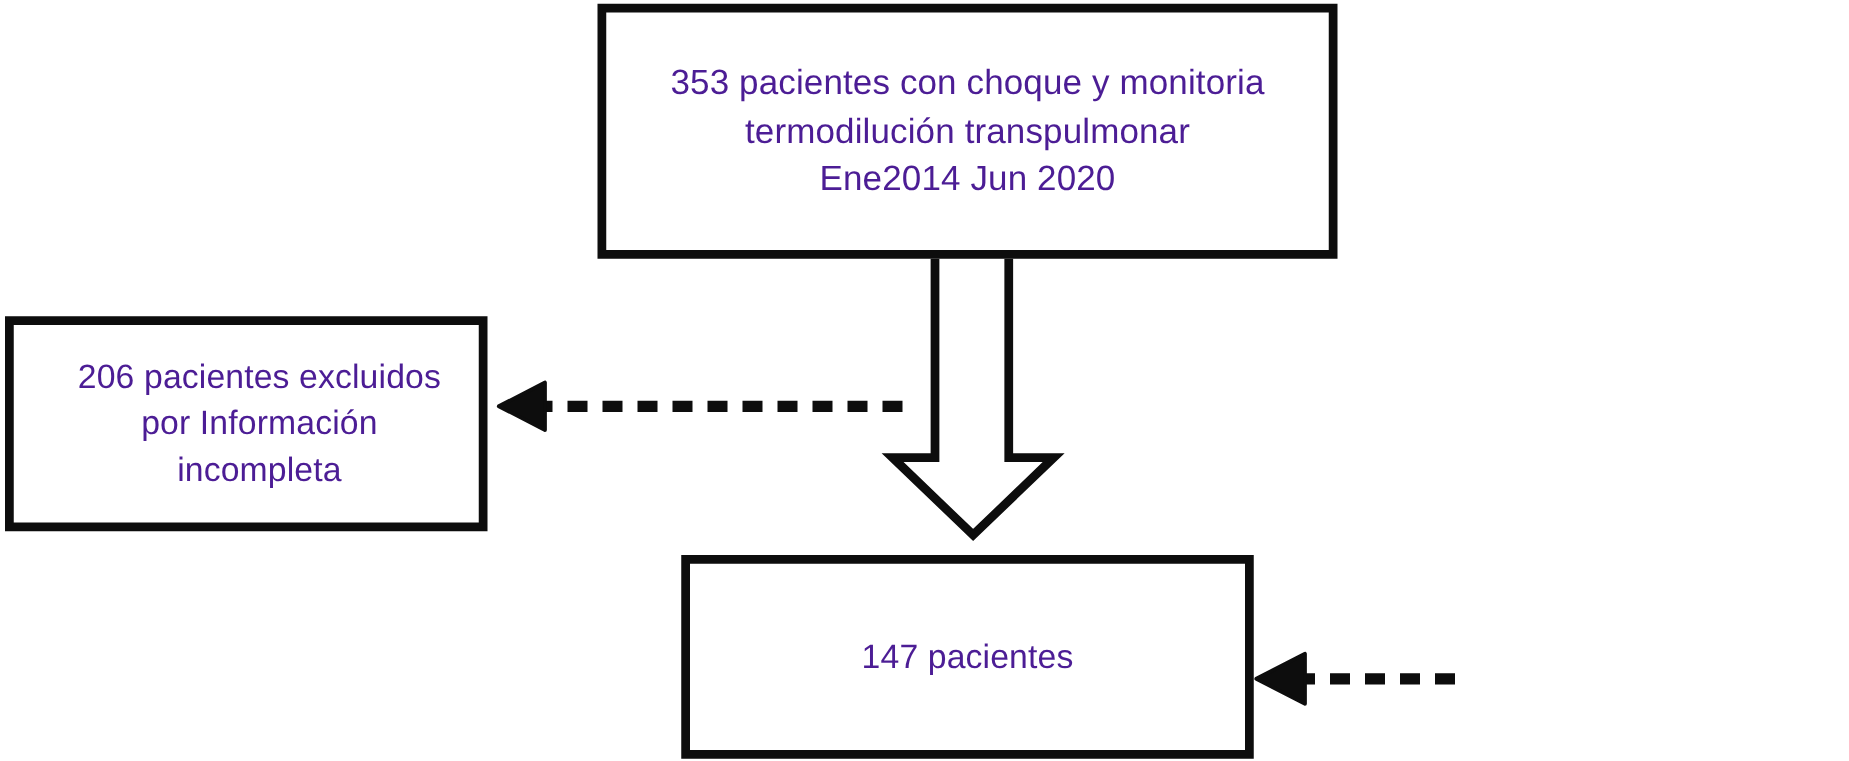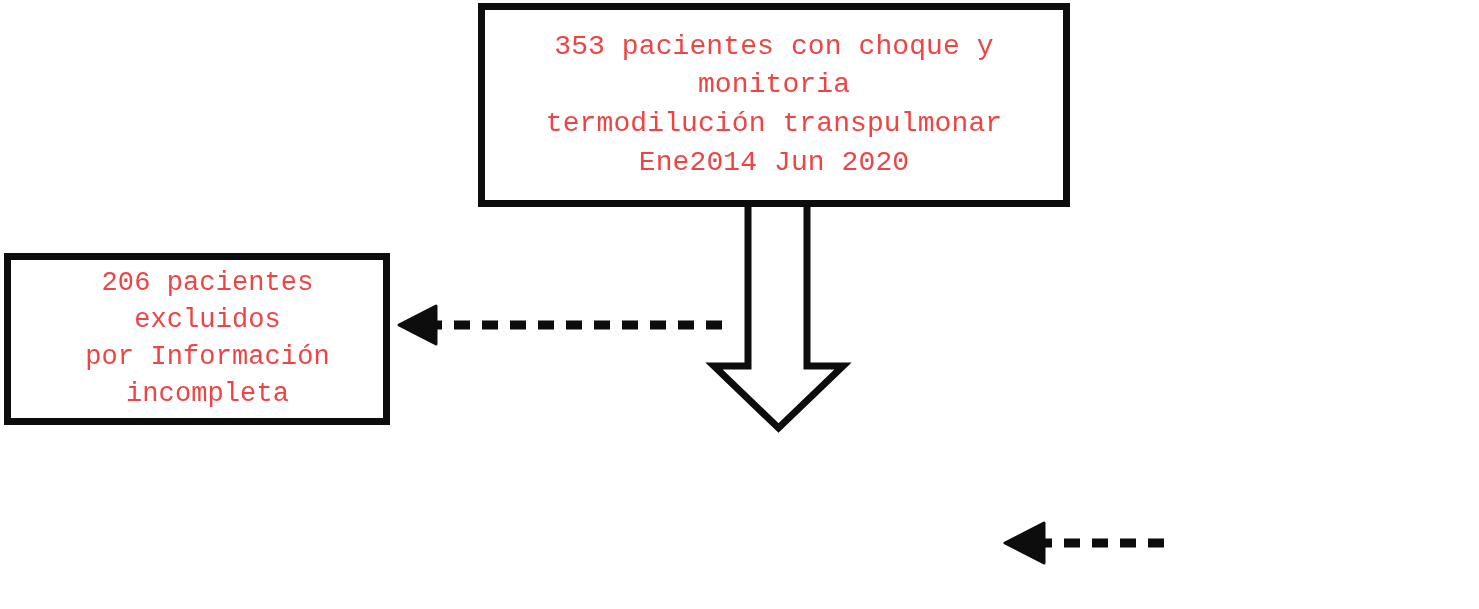--- a/index.html
+++ b/index.html
@@ -6,22 +6,22 @@
     margin: 0;
     padding: 0;
     background: #ffffff;
   }
   #canvas {
     position: relative;
     width: 1189px;
     height: 609px;
     background: #ffffff;
     overflow: hidden;
-    font-family: Liberation Mono, monospace;
-    color: #ef4444;
+    font-family: Liberation Sans, sans-serif;
+    color: #4c1d95;
   }
   .flow-box {
     position: absolute;
     box-sizing: border-box;
     background: #ffffff;
     border: 7px solid #0d0d0d;
     display: flex;
     align-items: center;
     justify-content: center;
     text-align: center;
@@ -95,15 +95,18 @@
 termodilución   transpulmonar
 Ene2014      Jun 2020</span>
   </div>
 
   <div class="flow-box" id="box-excluded">
     <span class="box-text">206 pacientes excluidos
 por Información
 incompleta</span>
   </div>
 
+  <div class="flow-box" id="box-included">
+    <span class="box-text">147 pacientes</span>
+  </div>
 
 
 </div>
 
 </body></html>

